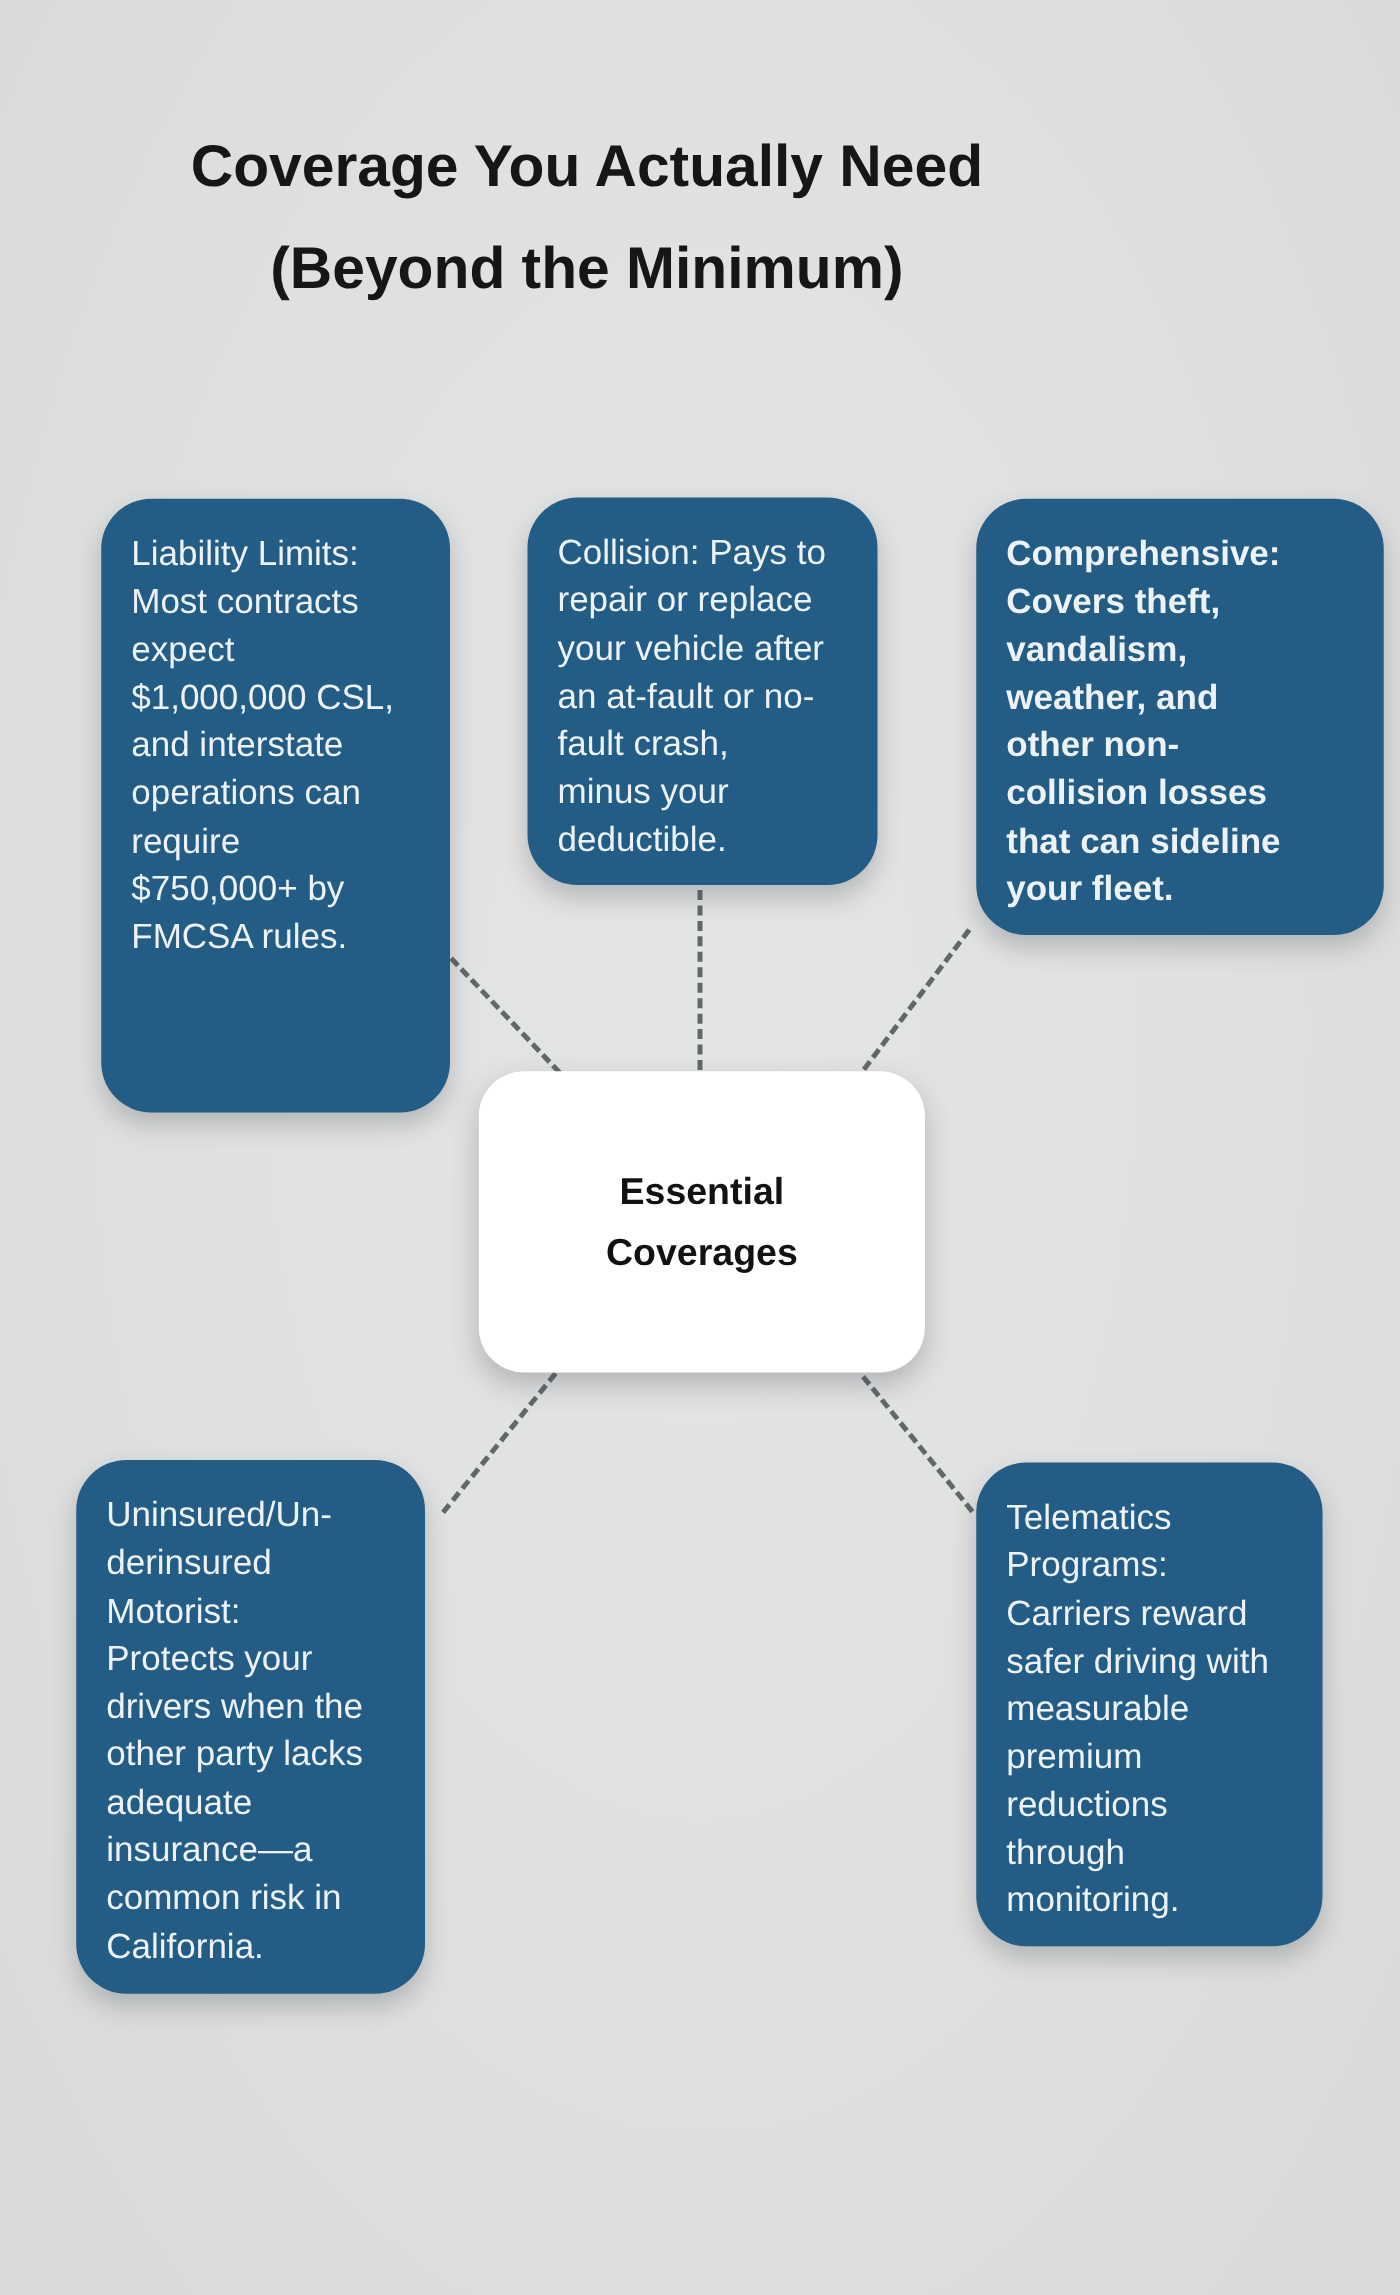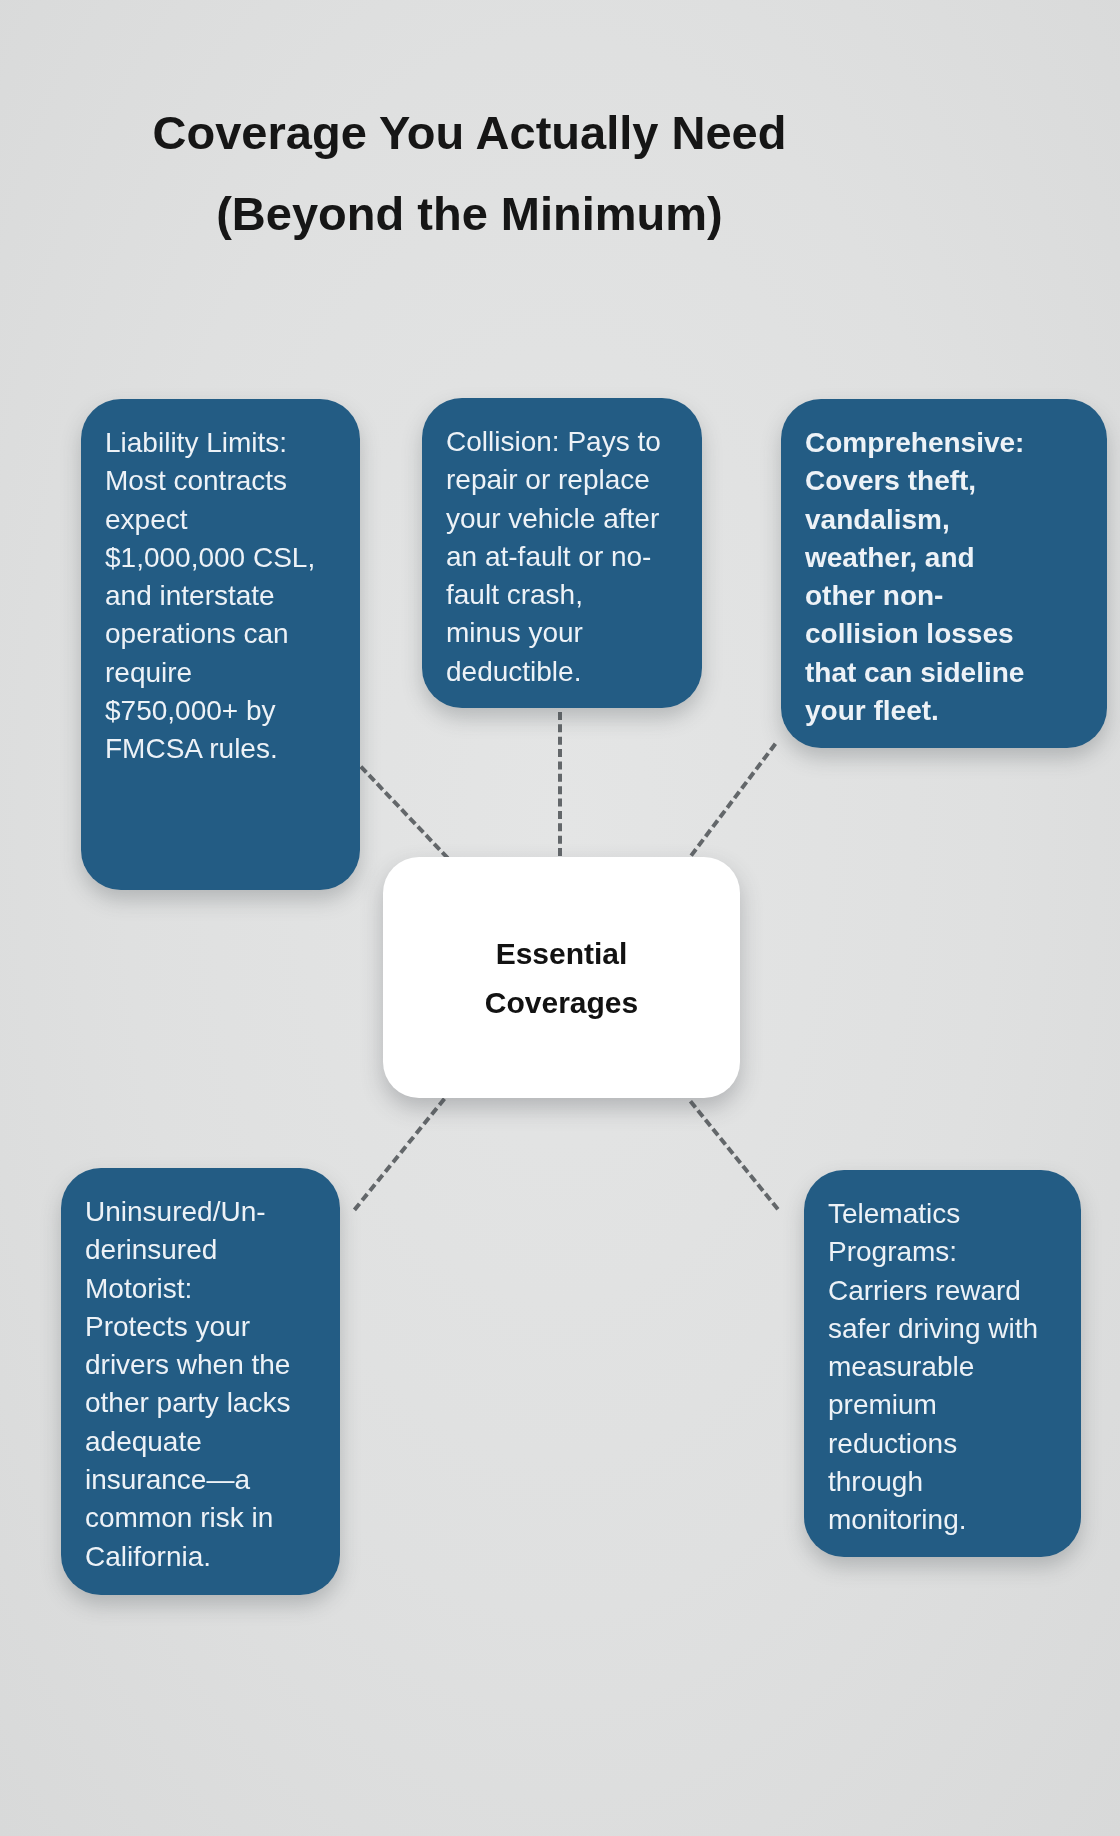--- a/index.html
+++ b/index.html
@@ -79,21 +79,21 @@
 derinsured
 Motorist:
 Protects your
 drivers when the
 other party lacks
 adequate
 insurance—a
 common risk in
 California.</div>
 
-  <div class="card" style="left:781px;top:1170px;width:277px;height:387px;margin-left:23px;">Telematics
+  <div class="card" style="left:781px;top:1170px;width:277px;height:387px;">Telematics
 Programs:
 Carriers reward
 safer driving with
 measurable
 premium
 reductions
 through
 monitoring.</div>
 
   <div class="hub">Essential

